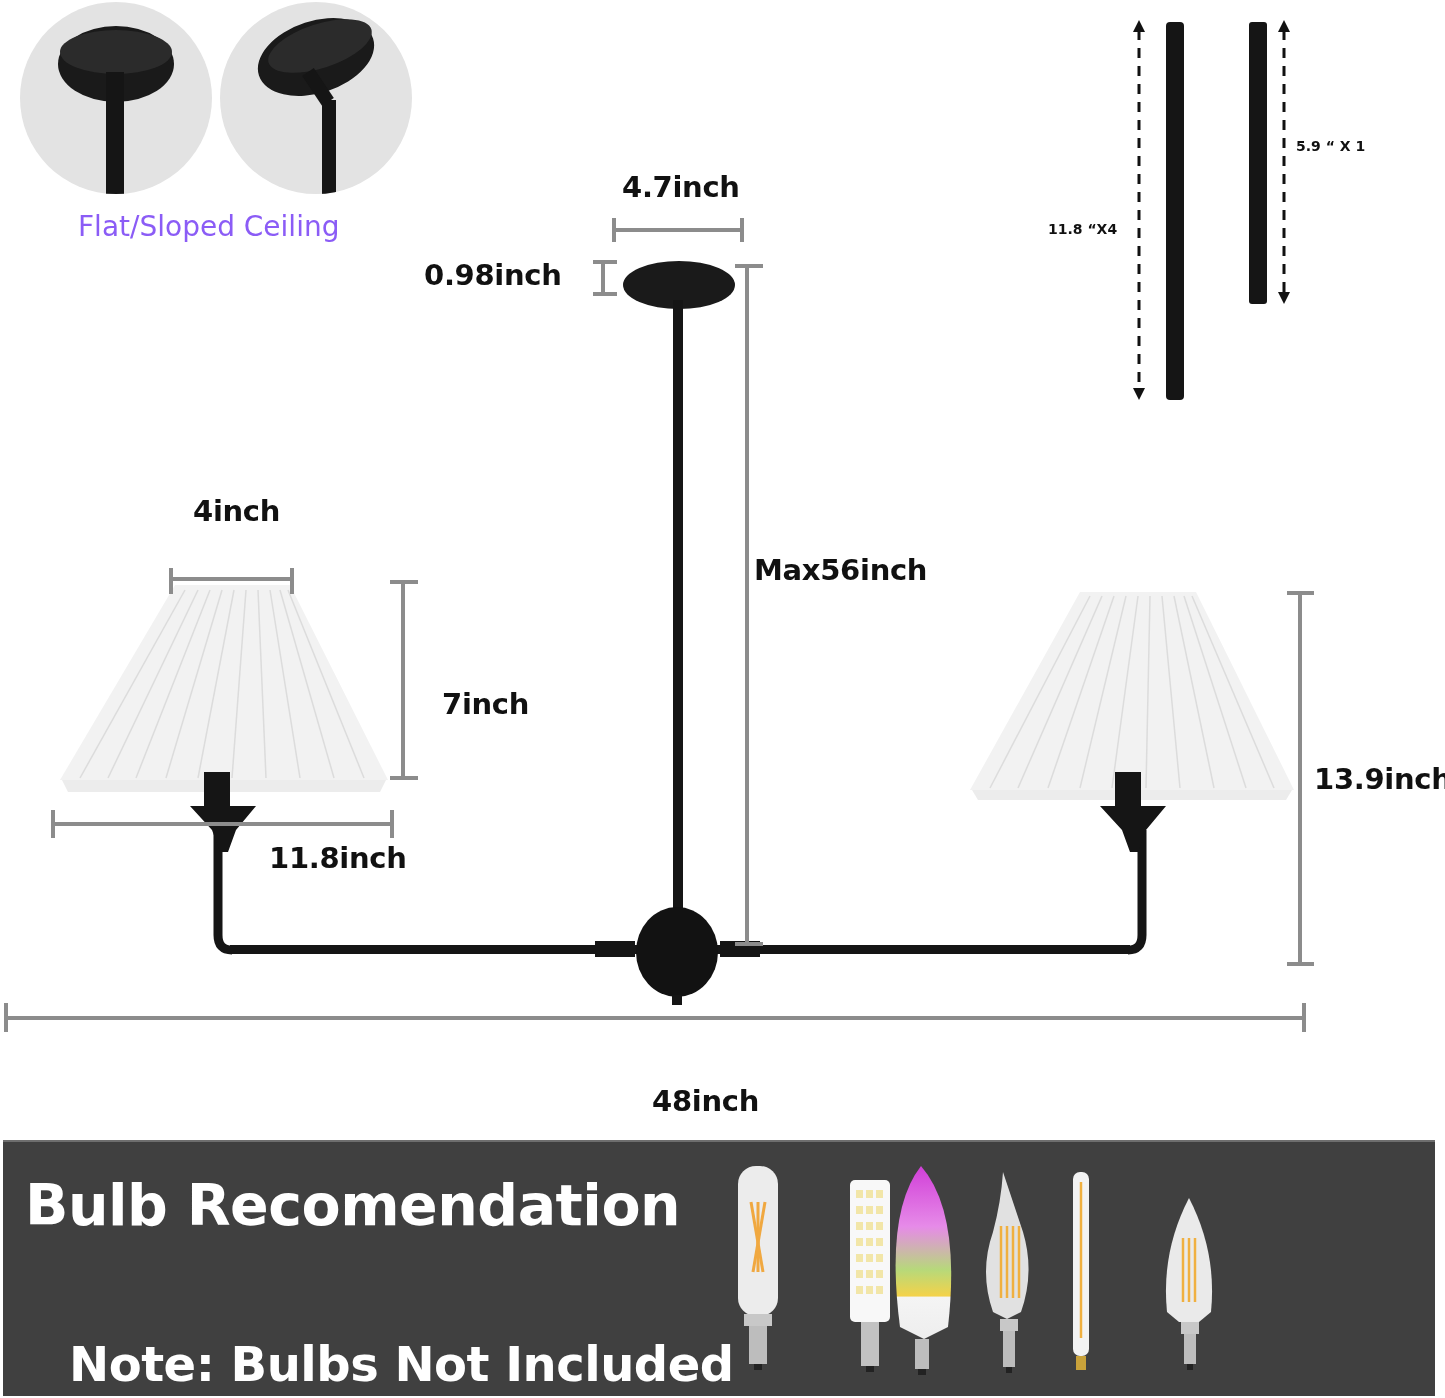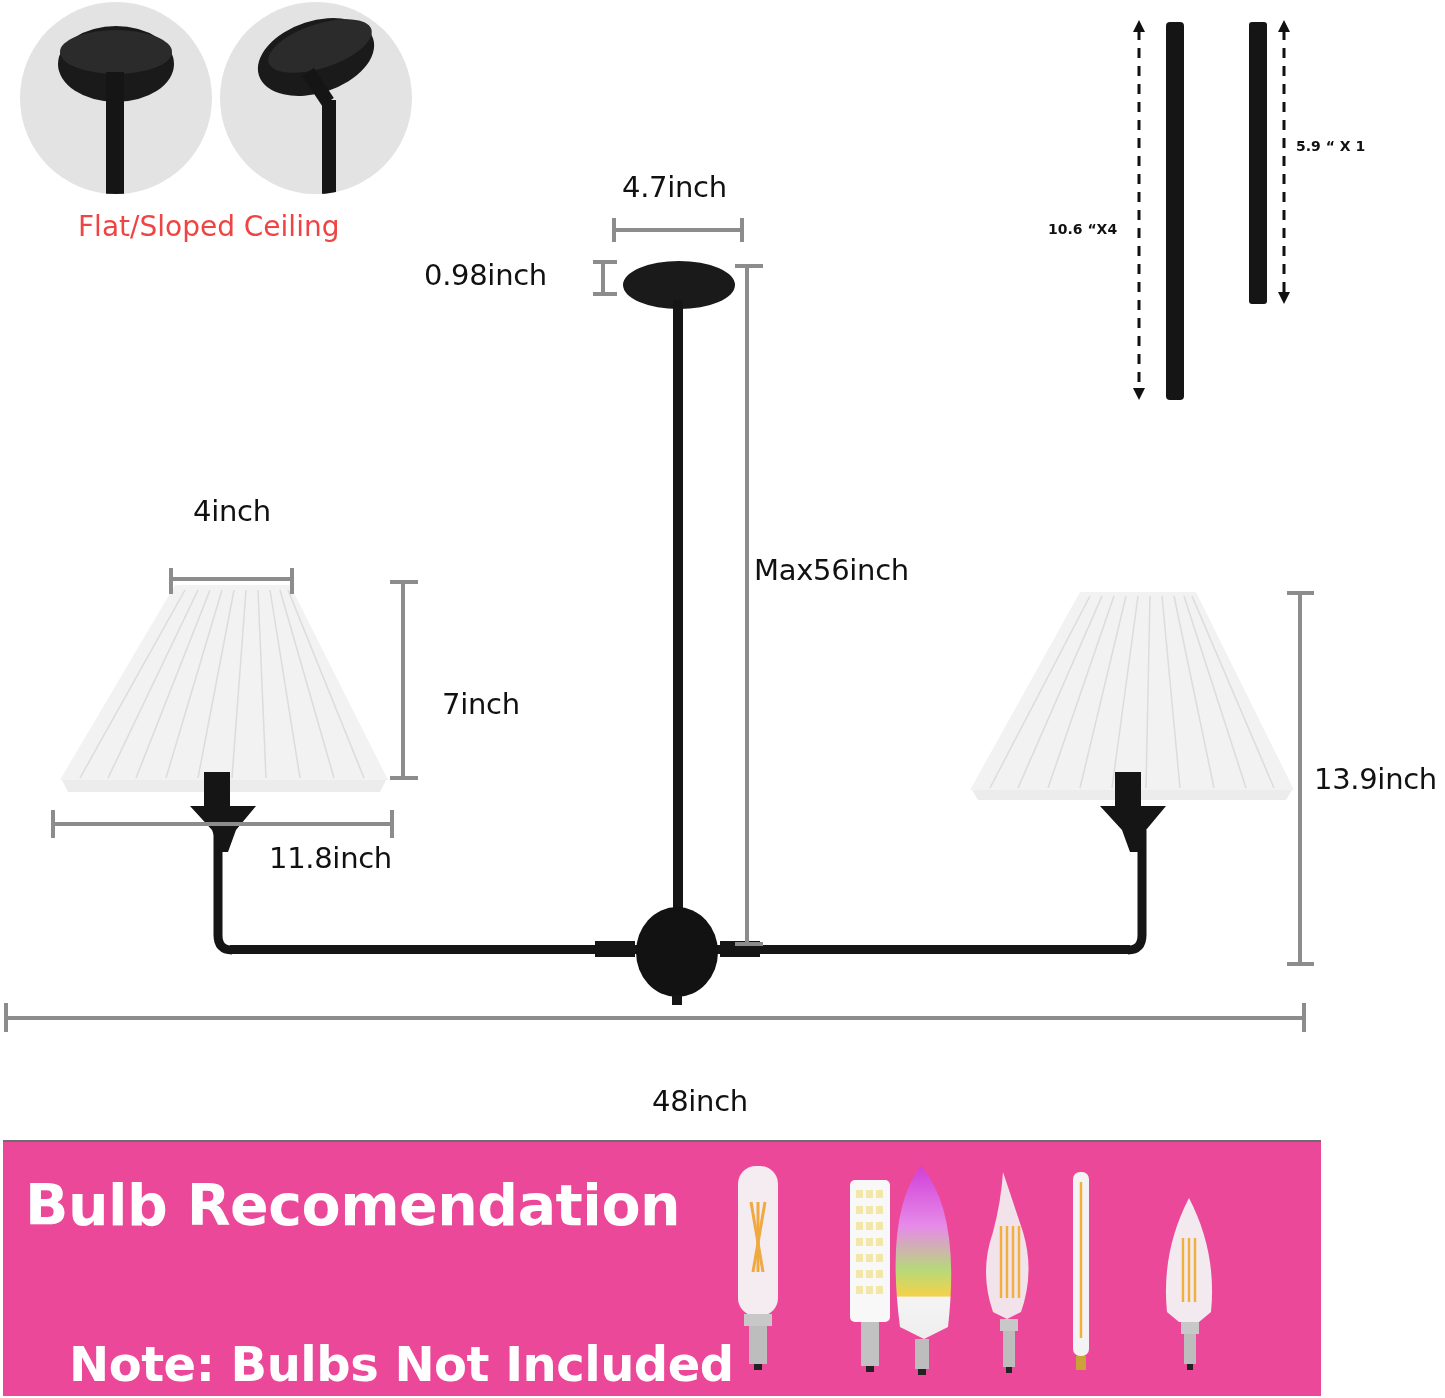--- a/index.html
+++ b/index.html
@@ -1,26 +1,26 @@
 <!DOCTYPE html>
 <html><head>
 <meta charset="utf-8">
 <style>
   html, body { margin: 0; padding: 0; background: #ffffff; }
   body { width: 1445px; height: 1398px; position: relative; overflow: hidden;
          font-family: "DejaVu Sans", "Liberation Sans", sans-serif; }
   .abs { position: absolute; }
-  .lbl { position: absolute; font-weight: normal; color: #111; font-size: 29px; white-space: nowrap; letter-spacing: -0.3px; text-align: right; }
+  .lbl { position: absolute; font-weight: bold; color: #111; font-size: 29px; white-space: nowrap; letter-spacing: -0.3px; text-align: right; }
   .small-lbl { position: absolute; font-weight: bold; color: #111; font-size: 14px; white-space: nowrap; text-align: center; }
   svg { position: absolute; overflow: visible; }
-  .banner { position: absolute; left: 3px; top: 1140px; width: 1318px; height: 254px; background: #ec4899; border-top: 2px solid #6e6e6e; }
+  .banner { position: absolute; left: 3px; top: 1140px; width: 1432px; height: 254px; background: #404040; border-top: 2px solid #6e6e6e; }
   .banner-title { position: absolute; left: 22px; top: 30px; font-size: 57px; font-weight: bold; color: #fff; letter-spacing: -0.5px; }
   .banner-sub { position: absolute; left: 20px; top: 136px; font-size: 27px; font-weight: bold; color: #fff; letter-spacing: -0.5px; }
   .banner-note { position: absolute; left: 66px; top: 194px; font-size: 48px; font-weight: bold; color: #fff; border-bottom: 6px solid #7dd3fc; padding-bottom: 12px; letter-spacing: -0.5px; }
-  .ceil-label { position: absolute; left: 78px; top: 210px; font-size: 28px; color: #ef4444; white-space: nowrap; }
+  .ceil-label { position: absolute; left: 78px; top: 210px; font-size: 28px; color: #8b5cf6; white-space: nowrap; }
 </style>
 </head>
 <body>
 
 <div class="abs" style="left:20px;top:2px;width:192px;height:192px;border-radius:50%;background:#e3e3e3;overflow:hidden;">
   <svg width="192" height="192">
     <ellipse cx="96" cy="62" rx="58" ry="38" fill="#1a1a1a"></ellipse>
     <ellipse cx="96" cy="50" rx="56" ry="22" fill="#2b2b2b"></ellipse>
     <rect x="86" y="70" width="18" height="122" fill="#151515"></rect>
   </svg>
@@ -40,21 +40,21 @@
   <rect x="1166" y="22" width="18" height="378" rx="4" fill="#151515"></rect>
   <line x1="1139" y1="30" x2="1139" y2="390" stroke="#111" stroke-width="3" stroke-dasharray="10,8"></line>
   <polygon points="1133,32 1145,32 1139,20" fill="#111"></polygon>
   <polygon points="1133,388 1145,388 1139,400" fill="#111"></polygon>
 
   <rect x="1249" y="22" width="18" height="282" rx="3" fill="#151515"></rect>
   <line x1="1284" y1="30" x2="1284" y2="295" stroke="#111" stroke-width="3" stroke-dasharray="10,8"></line>
   <polygon points="1278,32 1290,32 1284,20" fill="#111"></polygon>
   <polygon points="1278,292 1290,292 1284,304" fill="#111"></polygon>
 </svg>
-<div class="small-lbl" style="left:1048px;top:221px;">10.6 “X4</div>
+<div class="small-lbl" style="left:1048px;top:221px;">11.8 “X4</div>
 <div class="small-lbl" style="left:1296px;top:138px;">5.9 “ X 1</div>
 
 <svg width="1445" height="1060" style="left:0;top:0">
 
   <ellipse cx="679" cy="285" rx="56" ry="24" fill="#1a1a1a"></ellipse>
 
   <rect x="673" y="300" width="10" height="620" fill="#151515"></rect>
 
   <rect x="230" y="945" width="900" height="9" fill="#151515"></rect>
   <path d="M232 950 Q218 950 218 935 L218 830" stroke="#151515" stroke-width="9" fill="none"></path>

